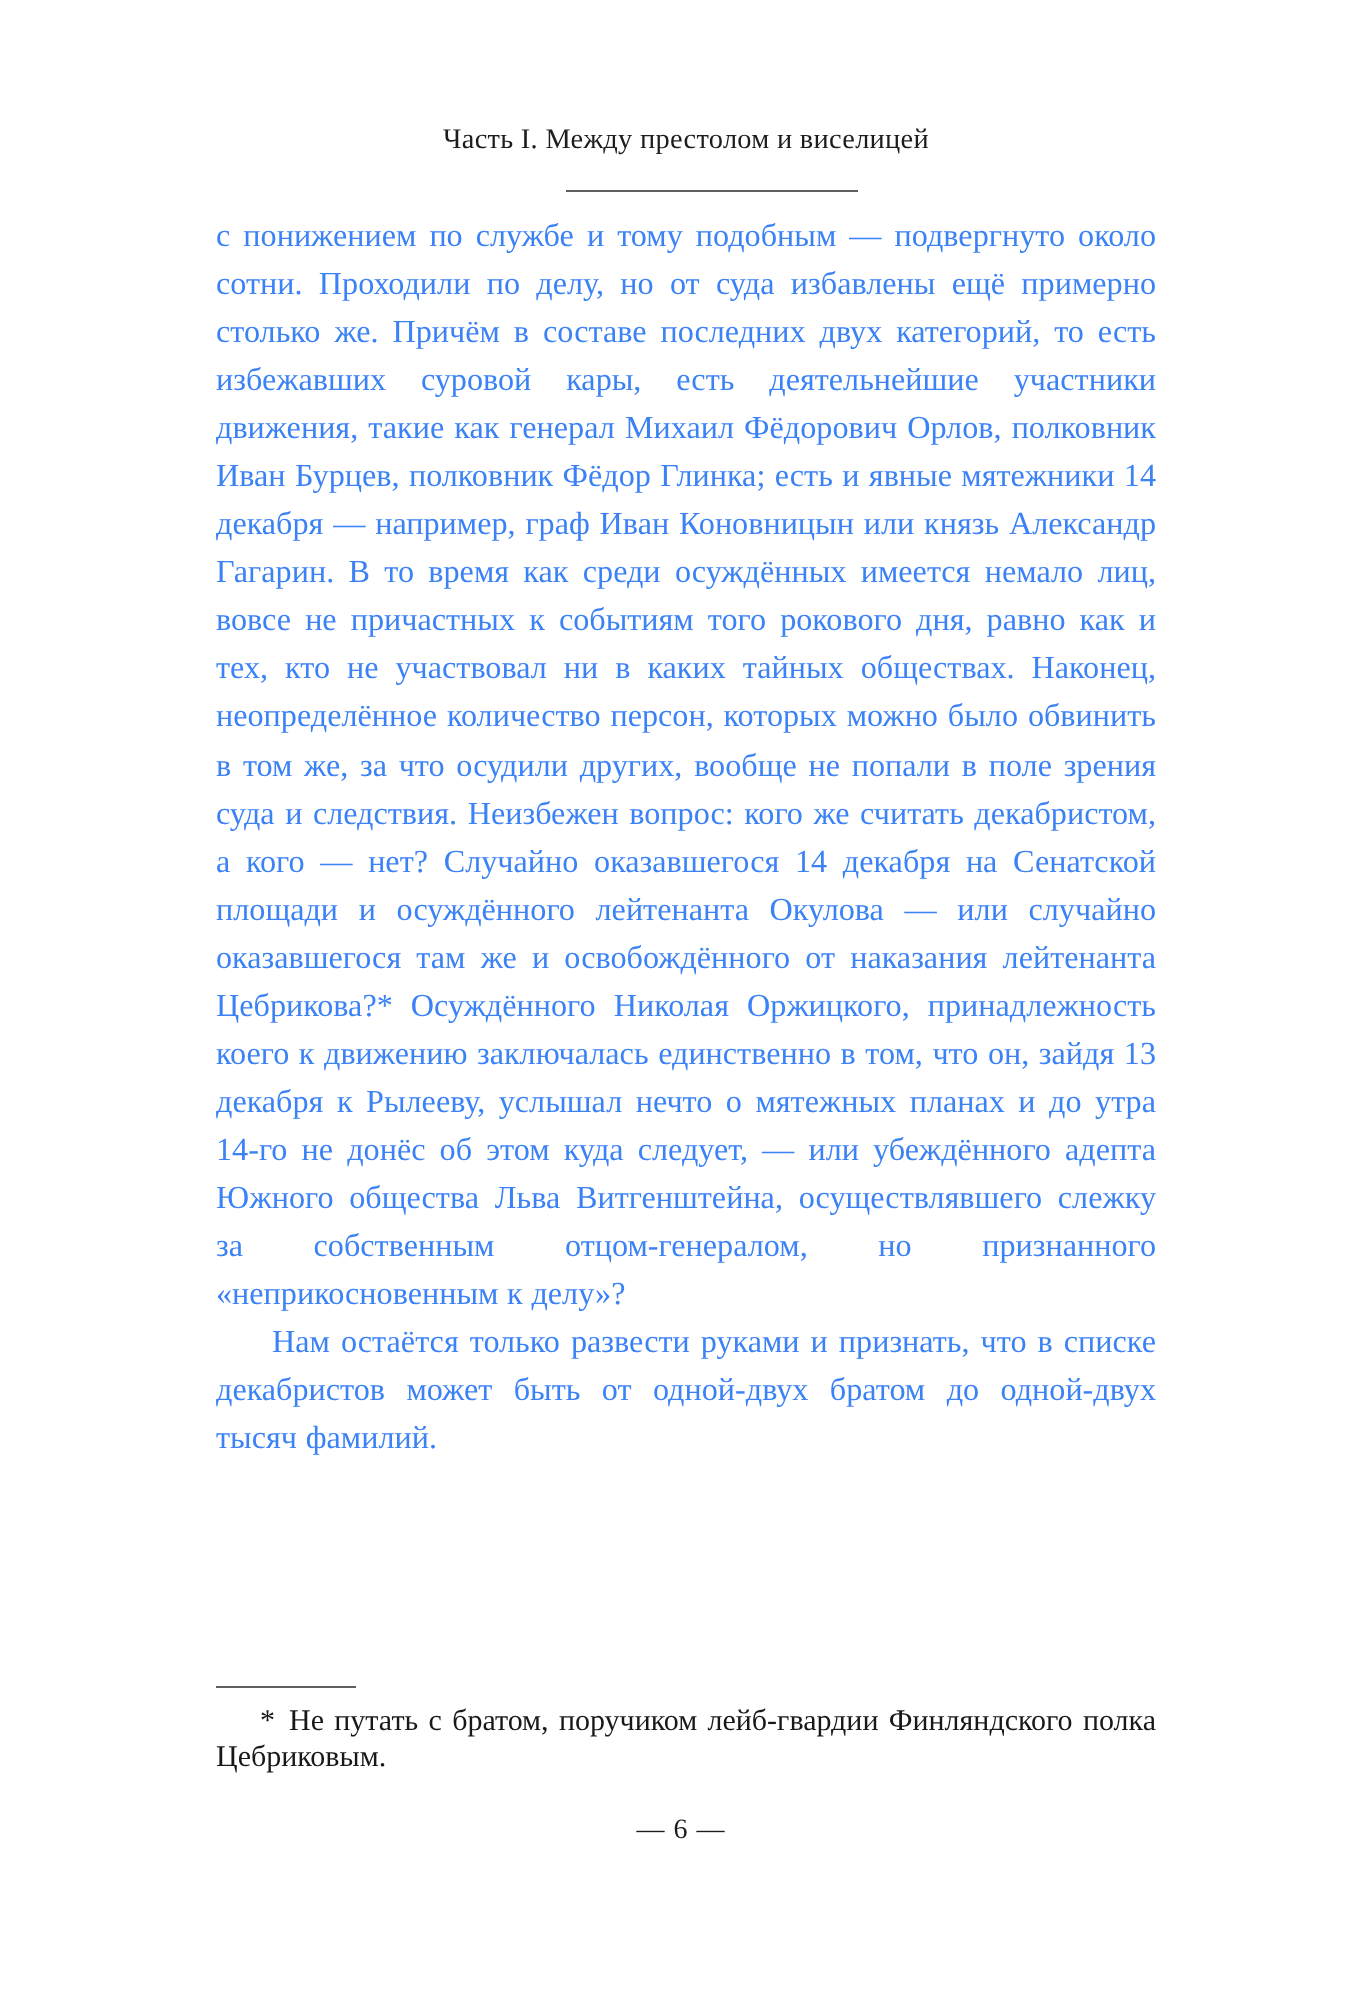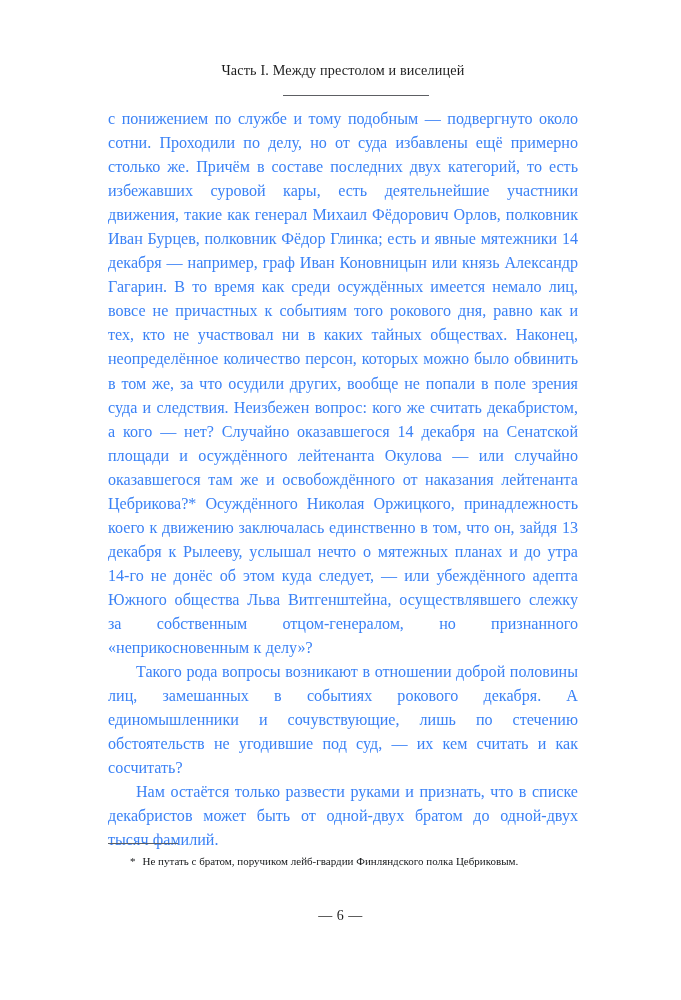--- a/index.html
+++ b/index.html
@@ -80,21 +80,21 @@
     width: 70px;
     height: 1px;
     background: #5d5f63;
   }
 
   .footnote {
     position: absolute;
     left: 108px;
     top: 852px;
     width: 470px;
-    font-size: 11px;
+    font-size: 15px;
     line-height: 18.4px;
     text-align: justify;
     text-align-last: left;
     color: #16181a;
   }
 
   .footnote .fn-mark {
     display: inline-block;
     margin-left: 22px;
     margin-right: 7px;
@@ -116,21 +116,20 @@
 <body>
 
 <div class="page">
 
   <div class="running-head">Часть I. Между престолом и виселицей</div>
 
   <div class="head-rule"></div>
 
   <div class="body-block">
     <p class="para">с понижением по службе и тому подобным — подвергнуто около сотни. Проходили по делу, но от суда избавлены ещё примерно столько же. Причём в составе последних двух категорий, то есть избежавших суровой кары, есть деятельнейшие участники движения, такие как генерал Михаил Фёдорович Орлов, полковник Иван Бурцев, полковник Фёдор Глинка; есть и явные мятежники 14 декабря — например, граф Иван Коновницын или князь Александр Гагарин. В то время как среди осуждённых имеется немало лиц, вовсе не причастных к событиям того рокового дня, равно как и тех, кто не участвовал ни в каких тайных обществах. Наконец, неопределённое количество персон, которых можно было обвинить в том же, за что осудили других, вообще не попали в поле зрения суда и следствия. Неизбежен вопрос: кого же считать декабристом, а кого — нет? Случайно оказавшегося 14 декабря на Сенатской площади и осуждённого лейтенанта Окулова — или случайно оказавшегося там же и освобождённого от наказания лейтенанта Цебрикова?* Осуждённого Николая Оржицкого, принадлежность коего к движению заключалась единственно в том, что он, зайдя 13 декабря к Рылееву, услышал нечто о мятежных планах и до утра 14-го не донёс об этом куда следует, — или убеждённого адепта Южного общества Льва Витгенштейна, осуществлявшего слежку за собственным отцом-генералом, но признанного «неприкосновенным к делу»?</p>
-    <p class="para indent">Такого рода вопросы возникают в отношении доброй половины лиц, замешанных в событиях рокового декабря. А единомышленники и сочувствующие, лишь по стечению обстоятельств не угодившие под суд, — их кем считать и как сосчитать?</p>
     <p class="para indent">Нам остаётся только развести руками и признать, что в списке декабристов может быть от одной-двух братом до одной-двух тысяч фамилий.</p>
   </div>
 
   <div class="footnote-rule"></div>
 
   <div class="footnote">
     <span class="fn-mark">*</span><span>Не путать с братом, поручиком лейб-гвардии Финляндского полка Цебриковым.</span>
   </div>
 
   <div class="folio">— 6 —</div>

